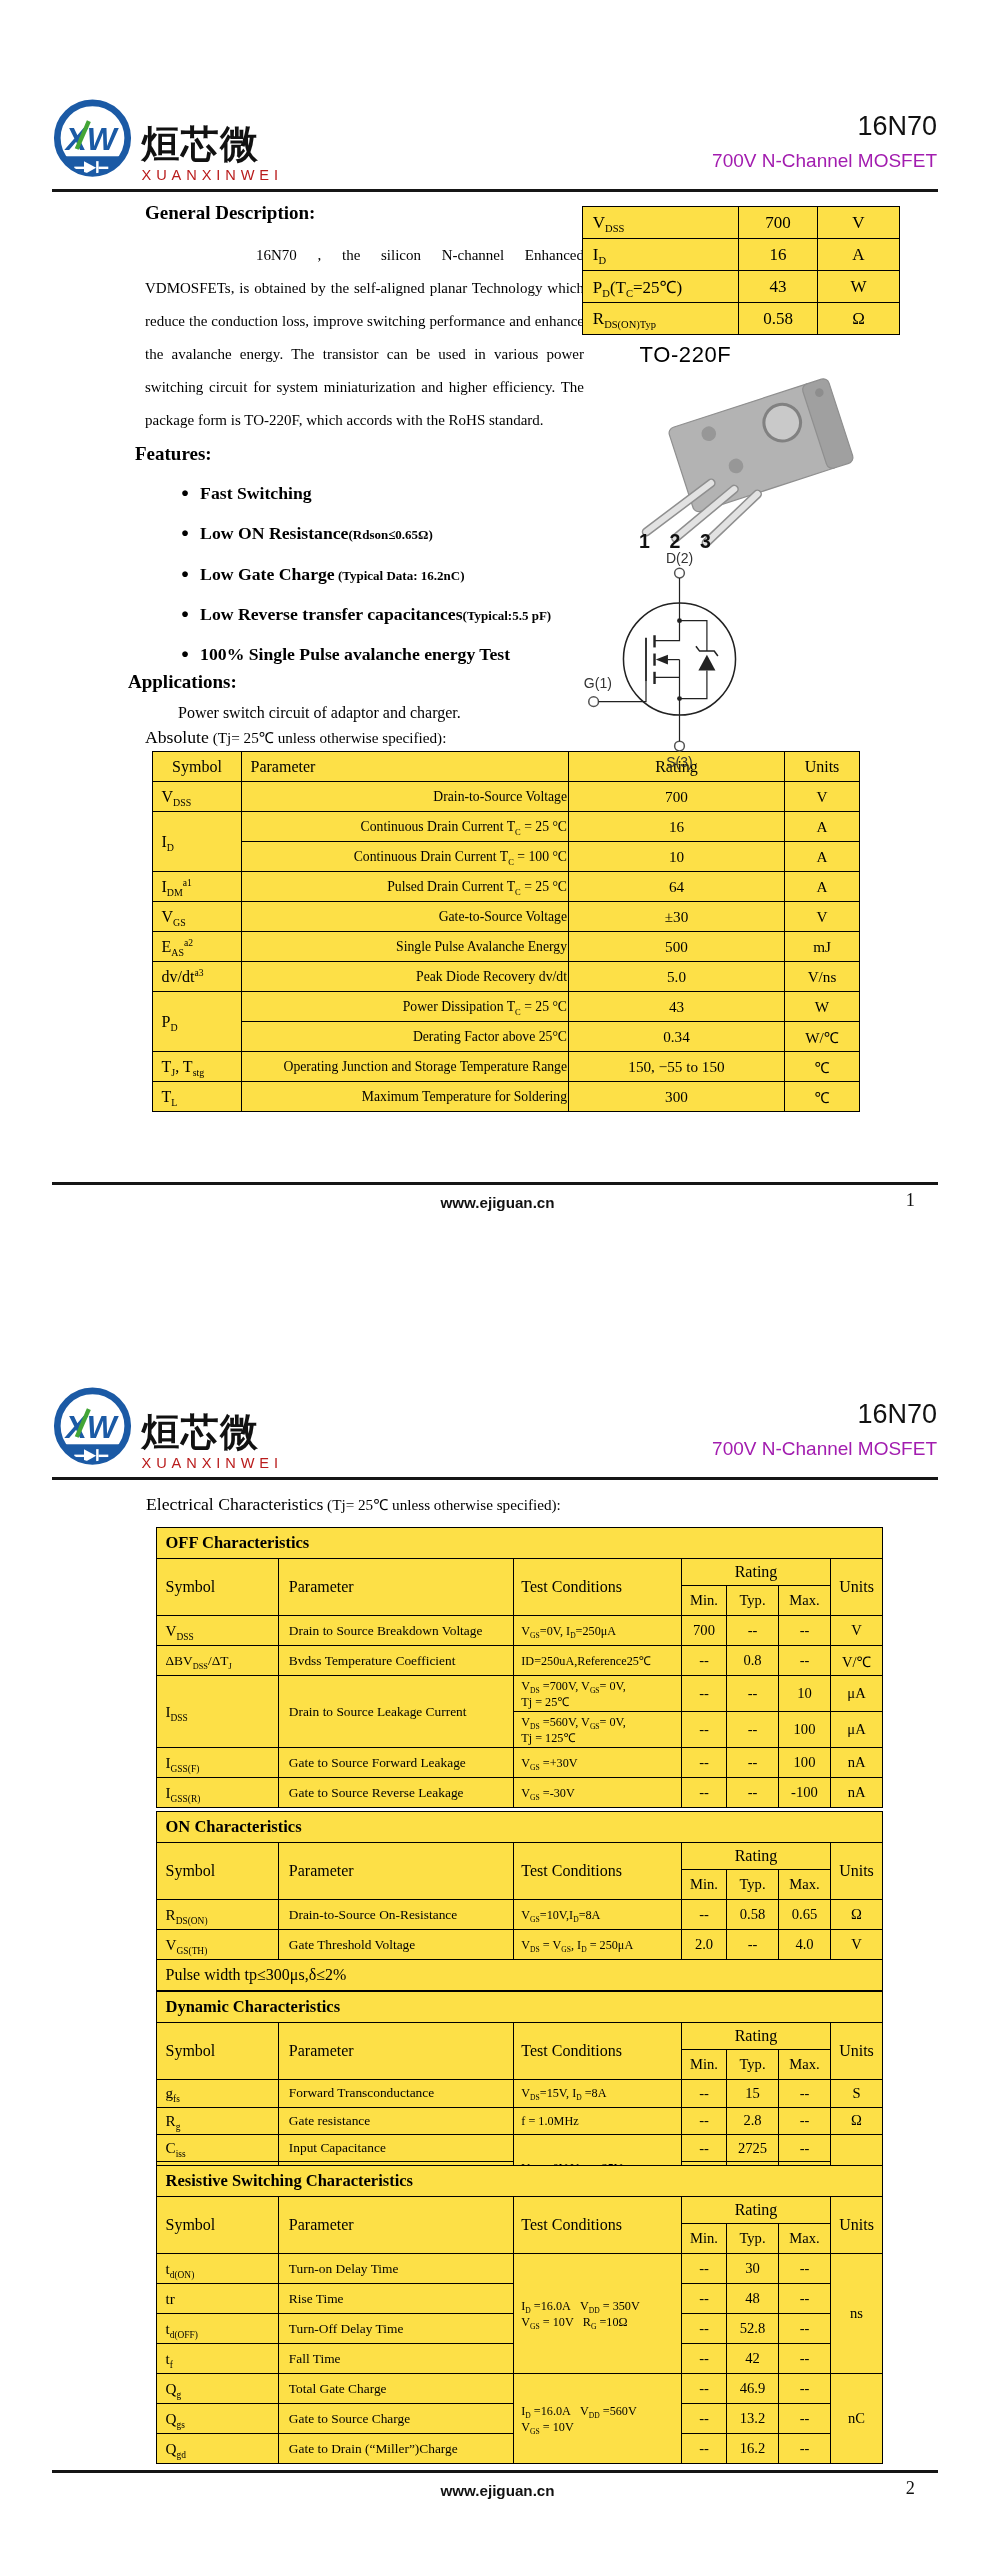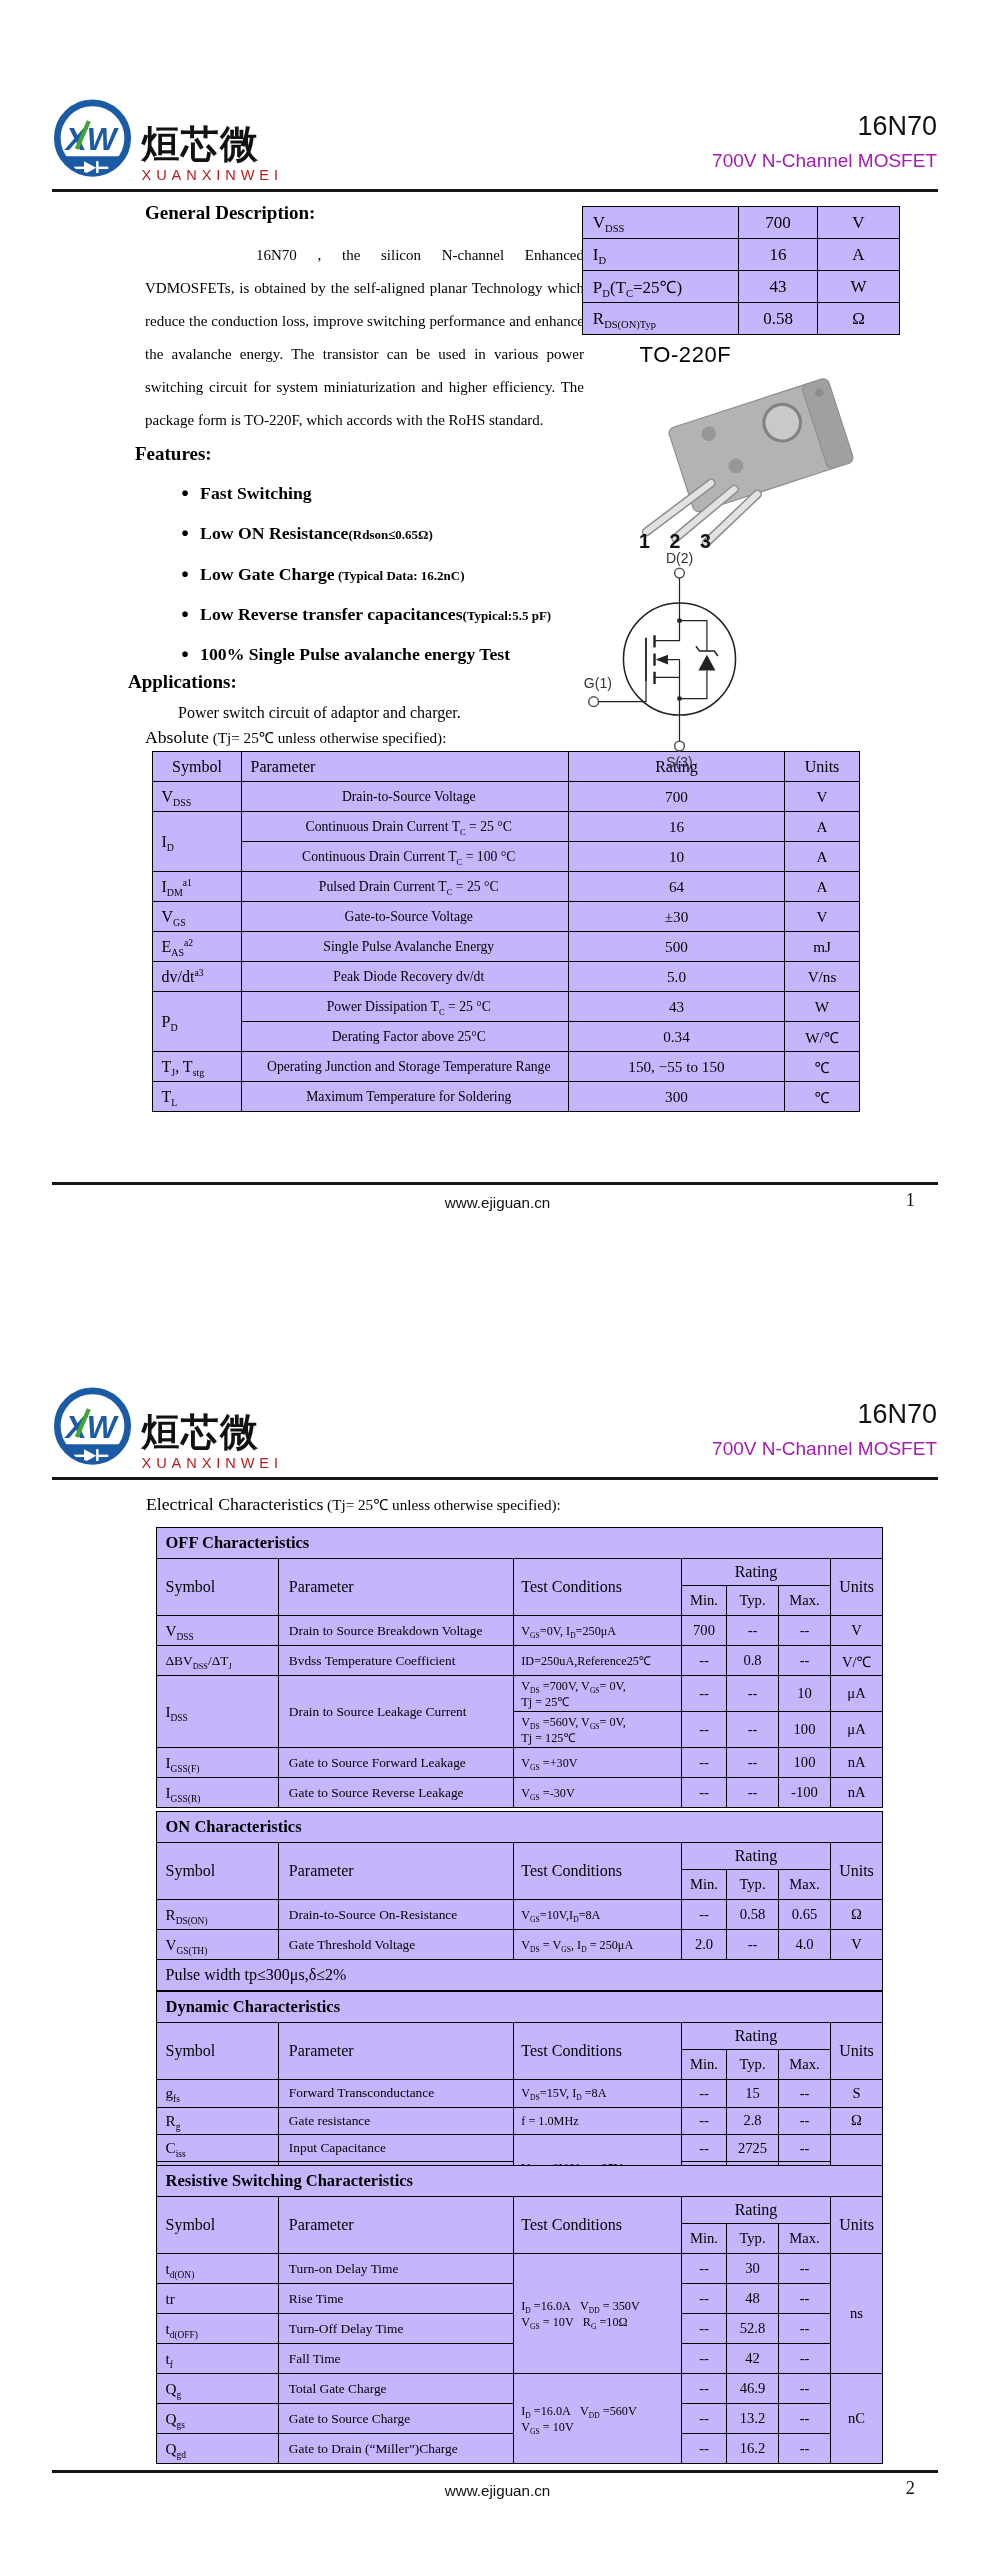--- a/index.html
+++ b/index.html
@@ -13,41 +13,41 @@
   .hdr-rule{position:absolute;left:52px;width:886px;height:3px;background:#161616;}
   .logo{position:absolute;left:52px;top:98px;display:flex;align-items:flex-end;}
   .logo-text{margin-left:8.5px;}
   .brand-cn{font-family:"Liberation Sans",sans-serif;font-weight:bold;font-size:38px;line-height:43px;color:#111;letter-spacing:1.2px;}
   .brand-en{font-family:"Liberation Sans",sans-serif;font-size:14.6px;letter-spacing:4.9px;color:#b91c1c;margin-top:1.2px;}
   .pn{position:absolute;left:549px;width:388px;text-align:right;top:111px;font-family:"Liberation Sans",sans-serif;font-size:27px;color:#111;}
   .pn-sub{position:absolute;left:549px;width:388px;text-align:right;top:150px;font-family:"Liberation Sans",sans-serif;font-size:19px;color:#a21caf;}
 
   
   .ft-rule{position:absolute;left:52px;width:886px;height:3px;background:#161616;top:1182px;}
-  .ft-site{position:absolute;left:0;width:995px;text-align:center;top:1194px;font-family:"Liberation Sans",sans-serif;font-size:15.2px;color:#111;}
+  .ft-site{position:absolute;left:0;width:995px;text-align:center;top:1194px;font-family:"Liberation Sans",sans-serif;font-size:15.2px;color:#111;font-weight:bold;}
   .ft-num{position:absolute;left:854px;width:61px;text-align:right;top:1190px;font-size:18.3px;color:#111;}
 
   
   .h-title{font-weight:bold;font-size:19px;}
   .gd-body{width:439px;font-size:15px;line-height:33px;text-align:justify;text-indent:111px;}
   .feat{position:absolute;left:181px;font-weight:bold;font-size:17.7px;white-space:nowrap;}
   .feat .bullet{display:inline-block;font-size:13.4px;vertical-align:1.8px;margin-right:11px;}
   .feat .note{font-size:13px;}
   .app-body{font-size:16px;}
   .abs-head-b{font-weight:normal;font-size:17.7px;}
   .abs-head-r{font-size:15.2px;}
 
   
-  table{border-collapse:collapse;table-layout:fixed;background:#c4b5fd;}
+  table{border-collapse:collapse;table-layout:fixed;background:#fde047;}
   td,th{border:1.2px solid #000;overflow:hidden;}
   .abs-table{border:1.8px solid #000;}
   .abs-table th{font-weight:normal;font-size:16px;height:27px;}
   .abs-table td{height:27px;}
   .abs-table .sym{font-size:16px;text-align:left;padding-left:8.5px;}
-  .abs-table .par{font-size:13.7px;text-align:center;padding-left:8.5px;}
+  .abs-table .par{font-size:13.7px;text-align:right;padding-left:8.5px;}
   .abs-table .num{font-size:15.2px;text-align:center;}
   .abs-table .unit{font-size:15.2px;text-align:center;}
 
   .qk-table{border:1.8px solid #000;}
   .qk-table td{height:29px;}
   .qk-table .sym{font-size:17px;text-align:left;padding-left:9.8px;}
   .qk-table .num{font-size:17px;text-align:center;}
   .qk-table .unit{font-size:17px;text-align:center;}
 
   .etable{border:1.8px solid #000;}

